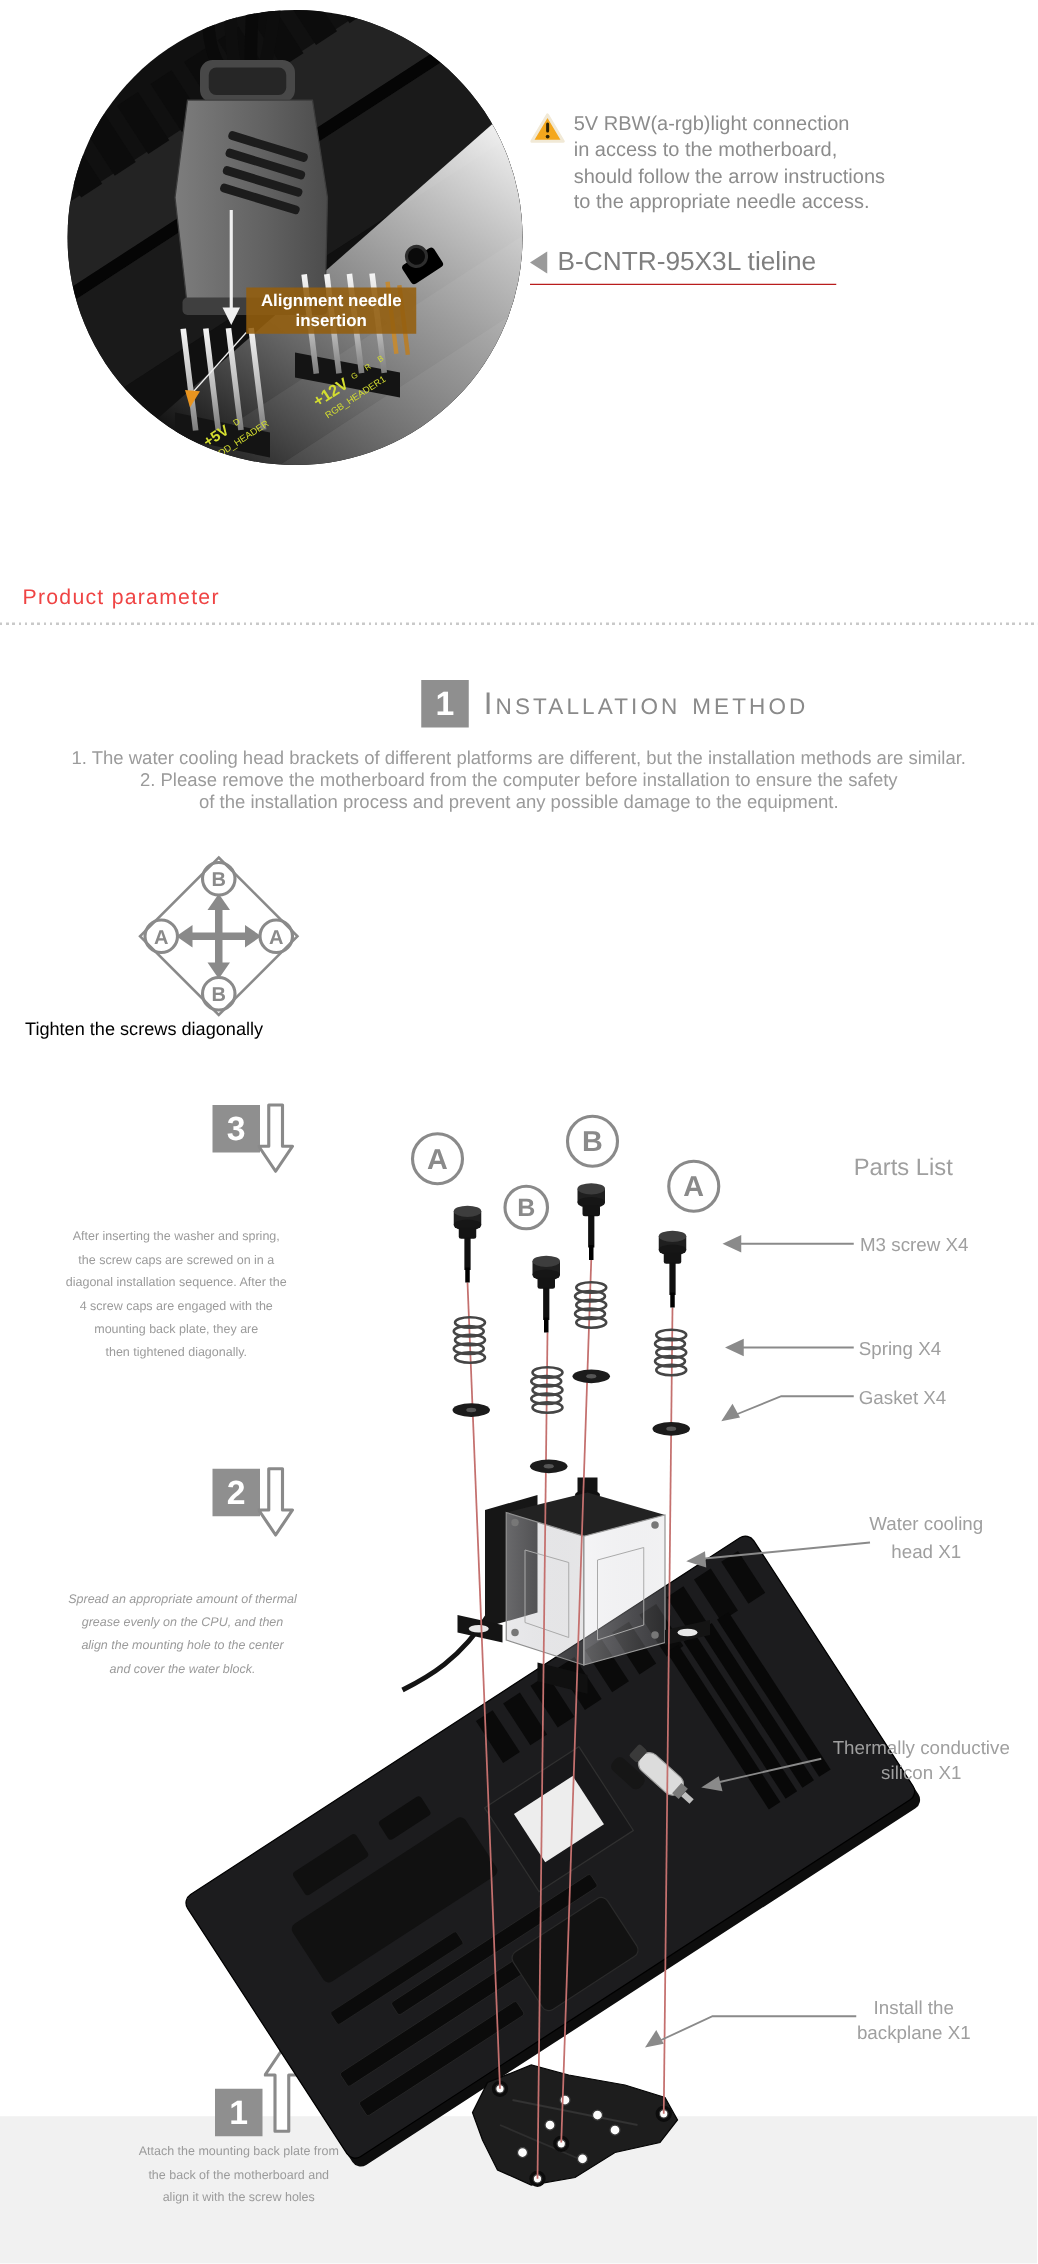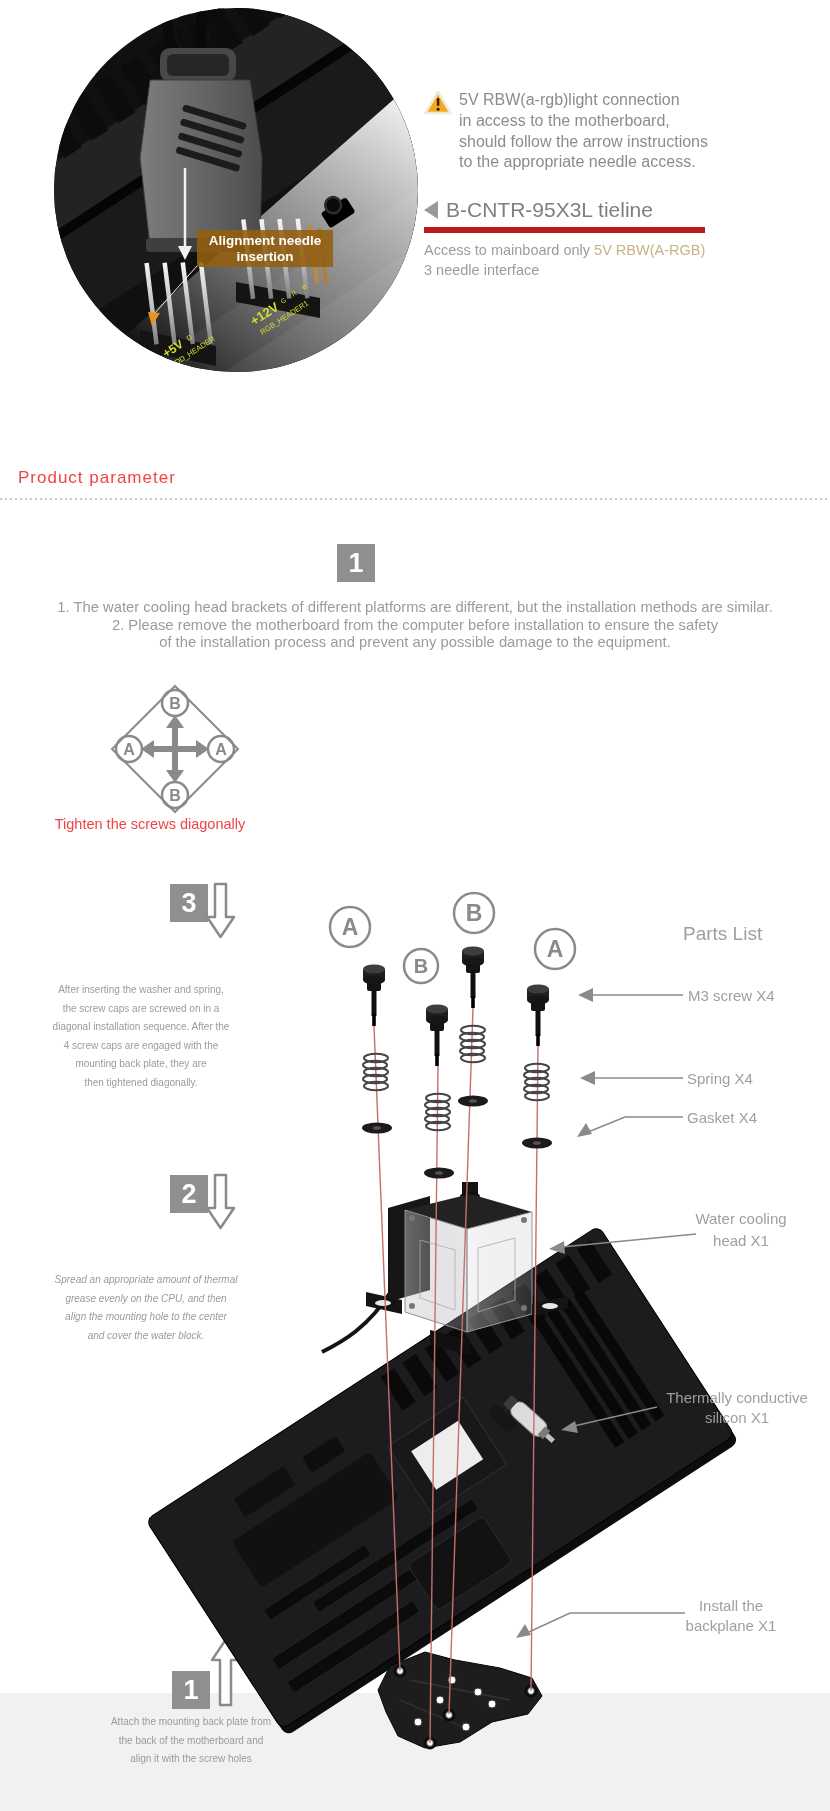--- a/index.html
+++ b/index.html
@@ -4,33 +4,33 @@
 <style>
   html,body{margin:0;padding:0;background:#fff;}
   #page{position:relative;width:830px;height:1811px;margin:0 auto;background:#fff;overflow:hidden;
         font-family:"Liberation Sans", sans-serif;}
   .abs{position:absolute;}
   .nowrap{white-space:nowrap;}
   
   .warn-wrap{display:flex;align-items:flex-start;gap:7px;}
   .warn-text{font-size:16px;line-height:20.8px;color:#8c8c8c;}
   
-  .tie-row{display:flex;align-items:center;gap:8px;border-bottom:6px solid #b91c1c;padding:0 16px 5px 0;}
+  .tie-row{display:flex;align-items:center;gap:8px;border-bottom:1px solid #b91c1c;padding:0 16px 5px 0;}
   .tie-title{font-size:21px;color:#7f7f7f;}
   .tie-desc{margin-top:7px;font-size:14.5px;line-height:20px;color:#9c9c9c;}
   .tie-hi{color:#c9b284;}
   
   .param-heading{font-size:17px;letter-spacing:1px;color:#ef4444;}
   .dotted{width:830px;height:2px;background-image:repeating-linear-gradient(90deg,#c9c9c9 0 2px,transparent 2px 5px);}
   .sect{display:flex;align-items:center;}
   .badge{width:38px;height:38px;background:#8f8f8f;color:#fff;font-size:27px;font-weight:bold;
          display:flex;align-items:center;justify-content:center;}
   .sect-title{margin-left:12px;font-size:25px;letter-spacing:2.5px;color:#8a8a8a;font-variant:small-caps;}
   .note-line{font-size:14.8px;line-height:17.5px;color:#9b9b9b;text-align:center;white-space:nowrap;}
-  .cap{font-size:14.5px;color:#ef4444;text-align:center;}
+  .cap{font-size:14.5px;color:#000000;}
   .step-text{font-size:10px;line-height:18.5px;color:#9b9b9b;text-align:center;}
   .band{background:#f1f1f1;}
   svg text{font-family:"Liberation Sans", sans-serif;}
 </style>
 </head>
 <body>
 
 <div id="page">
 
   <div class="abs band" style="left:0;top:1693px;width:830px;height:118px;"></div>
@@ -171,31 +171,28 @@
     </div>
   </div>
 
   <div class="abs" style="left:424px;top:198px;">
     <div class="tie-row">
       <svg width="14" height="18" viewBox="0 0 14 18">
         <polygon points="14,0 14,18 0,9" fill="#9a9a9a"></polygon>
       </svg>
       <span class="tie-title nowrap">B-CNTR-95X3L tieline</span>
     </div>
-    <div class="tie-desc">
-      <div class="nowrap"><span>Access to mainboard only </span><span class="tie-hi">5V RBW(A-RGB)</span></div>
-      <div class="nowrap">3 needle interface</div>
-    </div>
   </div>
 
   <div class="abs param-heading nowrap" style="left:18px;top:468px;">Product parameter</div>
   <div class="abs dotted" style="left:0;top:498px;"></div>
 
   <div class="abs sect" style="left:337px;top:544px;">
     <div class="badge">1</div>
+    <div class="sect-title nowrap">Installation method</div>
   </div>
   <div class="abs" style="left:0;top:599px;width:830px;">
     <div class="note-line">1. The water cooling head brackets of different platforms are different, but the installation methods are similar.</div>
     <div class="note-line">2. Please remove the motherboard from the computer before installation to ensure the safety</div>
     <div class="note-line">of the installation process and prevent any possible damage to the equipment.</div>
   </div>
 
   <svg class="abs" style="left:108px;top:682px;" width="134" height="134" viewBox="0 0 134 134">
     <polygon points="67,4 130,67 67,130 4,67" fill="none" stroke="#8a8a8a" stroke-width="2"></polygon>
     <g fill="#8a8a8a">

